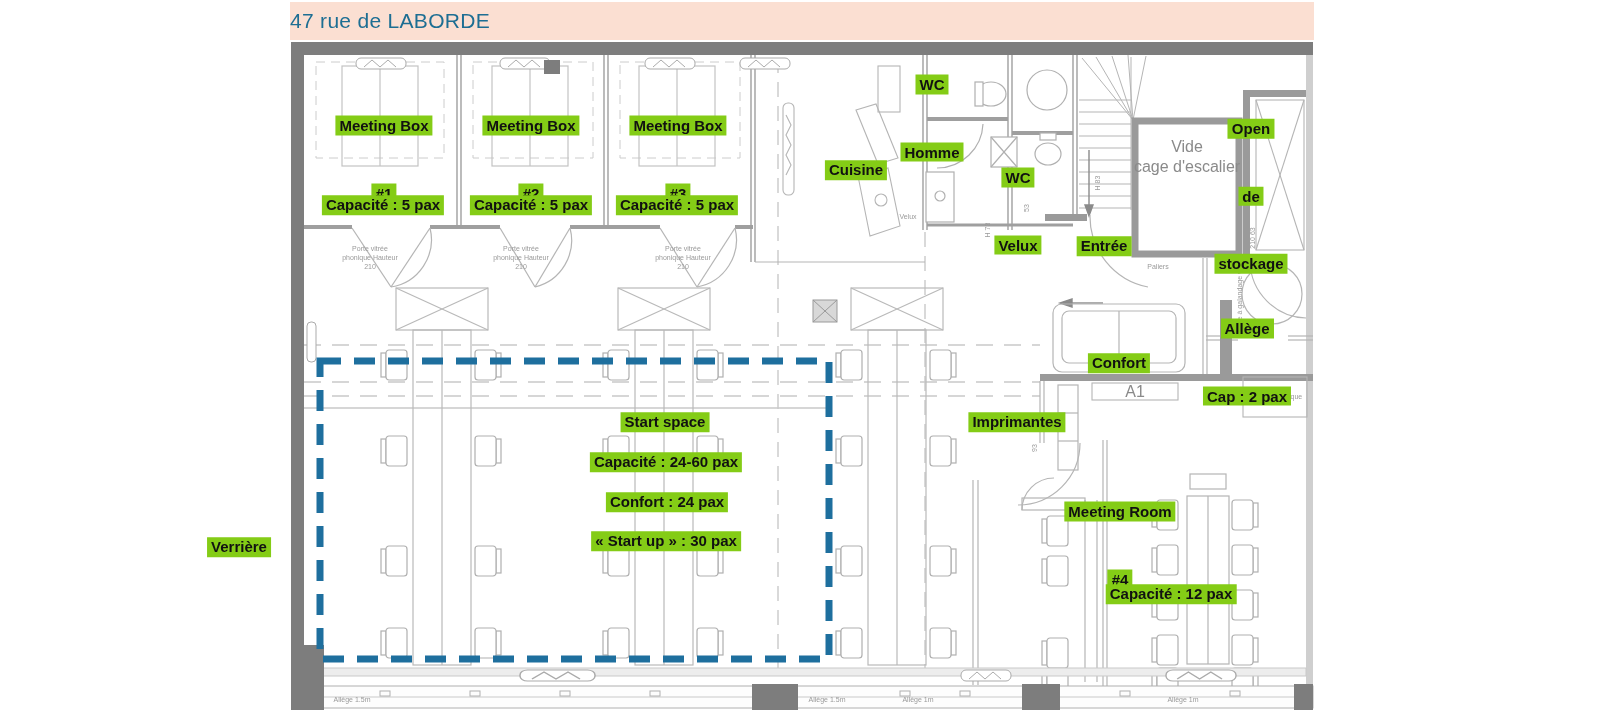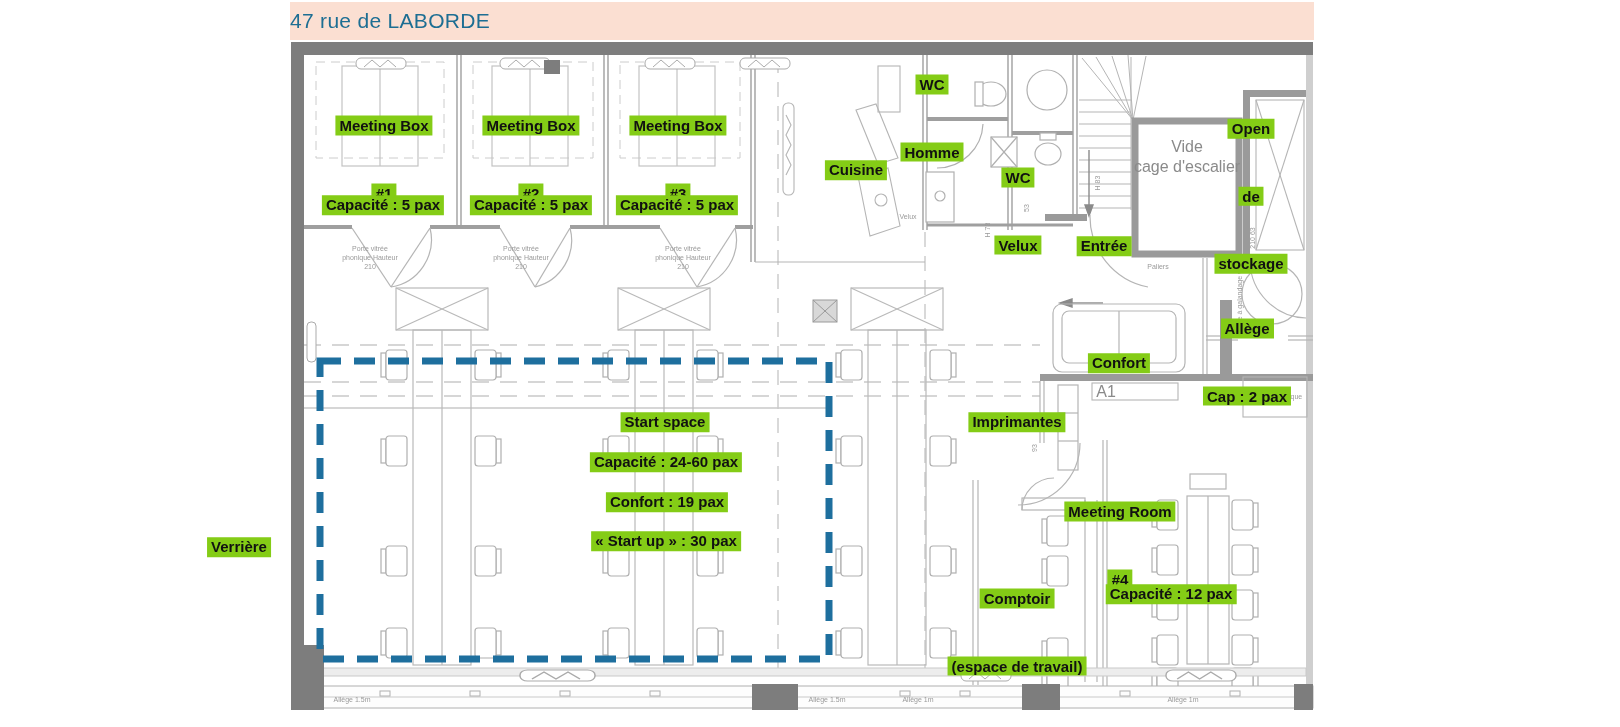--- a/index.html
+++ b/index.html
@@ -361,46 +361,42 @@
   <div class="lbl" style="left:1017px;top:398px">
     <span class="hl">Imprimantes</span>
   </div>
   <div class="lbl" style="left:665px;top:398px">
     <span class="hl">Start space</span>
   </div>
   <div class="lbl" style="left:666px;top:438px">
     <span class="hl">Capacité : 24-60 pax</span>
   </div>
   <div class="lbl bold" style="left:667px;top:478px">
-    <span class="hl">Confort : 19 pax</span>
+    <span class="hl">Confort : 24 pax</span>
   </div>
   <div class="lbl" style="left:666px;top:517px">
     <span class="hl">« Start up » : 30 pax</span>
   </div>
   <div class="lbl" style="left:239px;top:523px">
     <span class="hl">Verrière</span>
   </div>
   <div class="lbl" style="left:1120px;top:521px">
     <span class="hl">Meeting Room</span>
     <span class="hl">#4</span>
   </div>
   <div class="lbl" style="left:1171px;top:570px">
     <span class="hl">Capacité : 12 pax</span>
   </div>
-  <div class="lbl" style="left:1017px;top:608px">
-    <span class="hl">Comptoir</span>
-    <span class="hl">(espace de travail)</span>
-  </div>
 
   <div class="tiny md" style="left:1187px;top:157px">
     <div>Vide</div>
     <div>cage d'escalier</div>
   </div>
   <div class="tiny" style="left:908px;top:217px">Velux</div>
-  <div class="tiny md" style="left:1106px;top:392px">A1</div>
+  <div class="tiny md" style="left:1135px;top:392px">A1</div>
   <div class="tiny multiline" style="left:1275px;top:397px">Baie informatique</div>
   <div class="tiny multiline" style="left:370px;top:258px">Porte vitrée phonique Hauteur 210</div>
   <div class="tiny multiline" style="left:521px;top:258px">Porte vitrée phonique Hauteur 210</div>
   <div class="tiny multiline" style="left:683px;top:258px">Porte vitrée phonique Hauteur 210</div>
   <div class="tiny rot" style="left:1240px;top:295px">Porte à galandage vitrée</div>
   <div class="tiny" style="left:1158px;top:267px">Paliers</div>
   <div class="tiny" style="left:352px;top:700px">Allège 1.5m</div>
   <div class="tiny" style="left:827px;top:700px">Allège 1.5m</div>
   <div class="tiny" style="left:918px;top:700px">Allège 1m</div>
   <div class="tiny" style="left:1183px;top:700px">Allège 1m</div>

